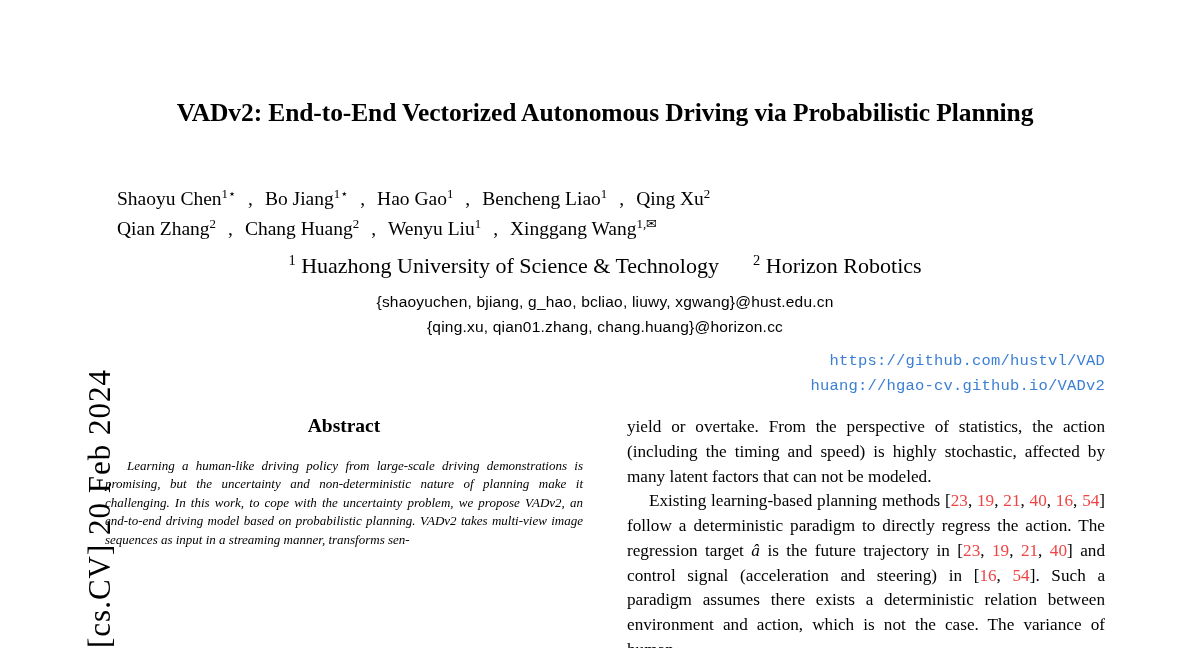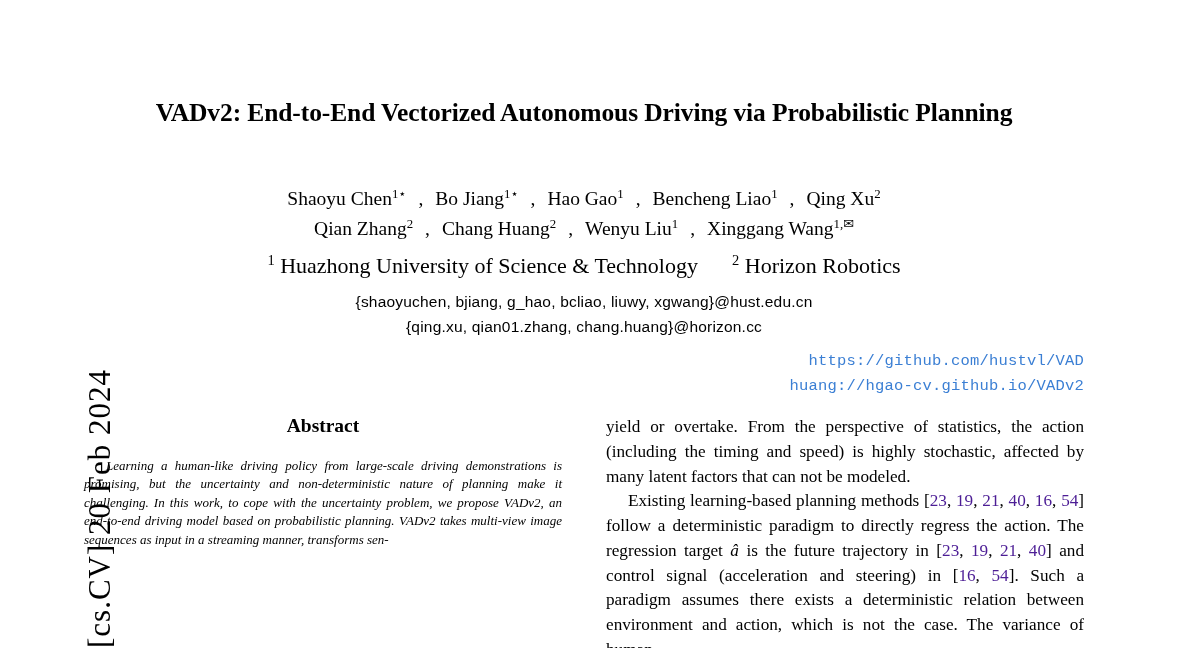--- a/index.html
+++ b/index.html
@@ -27,37 +27,37 @@
     transform-origin: center center;
     font-family: "Liberation Serif", serif;
     font-size: 31px;
     letter-spacing: 1px;
     color: #000000;
     white-space: nowrap;
   }
 
   .page {
     position: absolute;
-    left: 84px;
+    left: 105px;
     top: 0;
     width: 1000px;
     height: 648px;
   }
 
   .title {
     text-align: center;
     font-weight: bold;
     font-size: 25.5px;
     letter-spacing: -0.1px;
     margin-top: 98px;
     line-height: 1.2;
   }
 
   .authors {
-    text-align: center;
+    text-align: left;
     font-size: 19.5px;
     margin-top: 55px;
     line-height: 1.55;
   }
   .authors .row {
     white-space: nowrap;
   }
   .authors .name {
     margin: 0 12px;
   }
@@ -128,21 +128,21 @@
   .para {
     font-size: 17.2px;
     line-height: 1.44;
     text-align: justify;
     text-justify: inter-word;
   }
   .para + .para {
     text-indent: 22px;
   }
   .cite {
-    color: #4c1d95;
+    color: #ef4444;
   }
   .mathvar {
     font-style: italic;
   }
 </style>
 </head>
 <body>
 
 <div class="arxiv-stamp">[cs.CV]  20 Feb 2024</div>
 

